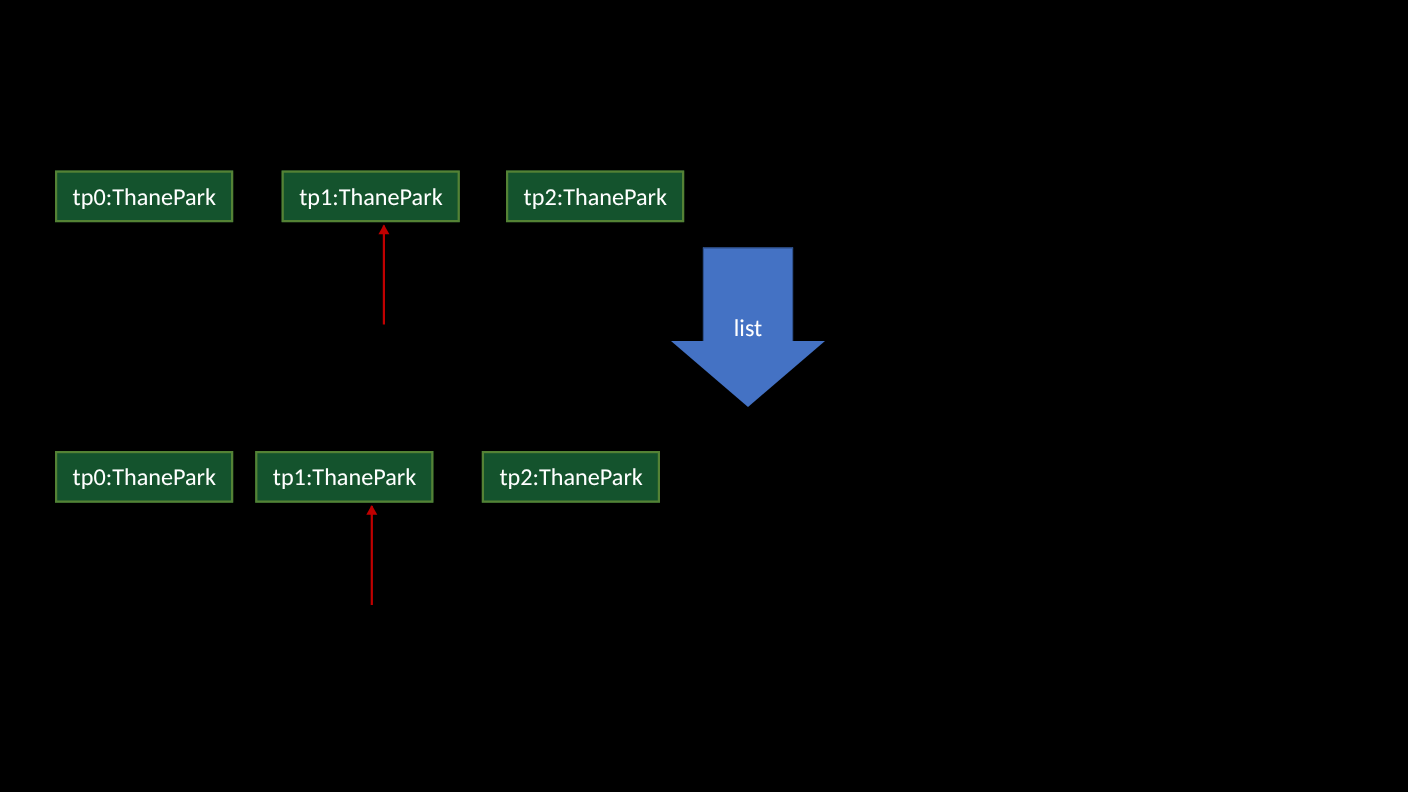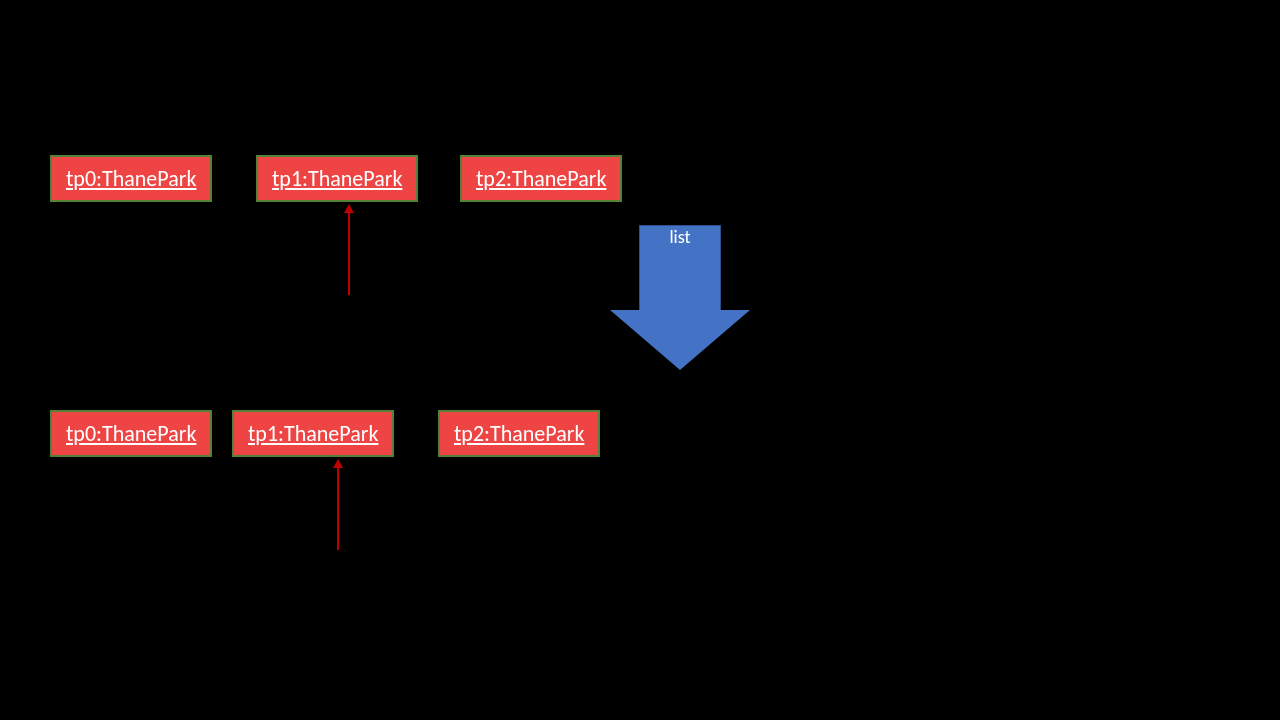--- a/index.html
+++ b/index.html
@@ -11,26 +11,25 @@
     font-family: Calibri, Arial, sans-serif;
     overflow: hidden;
   }
   .stage {
     position: relative;
     width: 1280px;
     height: 720px;
   }
   .node {
     position: absolute;
-    background: #ef4444;      
+    background: #14532d;      
     border: 2px solid #548235; 
     color: #fff;
     font-size: 22px;
     padding: 8px 14px;
-    text-decoration: underline;
     white-space: nowrap;
     box-sizing: border-box;
   }
   .arrow-red {
     position: absolute;
     width: 2px;
     background: #c00000;
   }
   .arrow-red .head {
     position: absolute;
@@ -45,23 +44,23 @@
   }
   .big-arrow {
     position: absolute;
   }
   .big-arrow .shaft {
     position: absolute;
     background: #4472c4;
     left: 50%;
     transform: translateX(-50%);
     color: #fff;
-    font-size: 18px;
+    font-size: 22px;
     display: flex;
-    align-items: flex-start;
+    align-items: flex-end;
     justify-content: center;
     border-top: 1px solid #2f528f;
     border-left: 1px solid #2f528f;
     border-right: 1px solid #2f528f;
   }
   .big-arrow .head {
     position: absolute;
     left: 50%;
     transform: translateX(-50%);
     width: 0;

